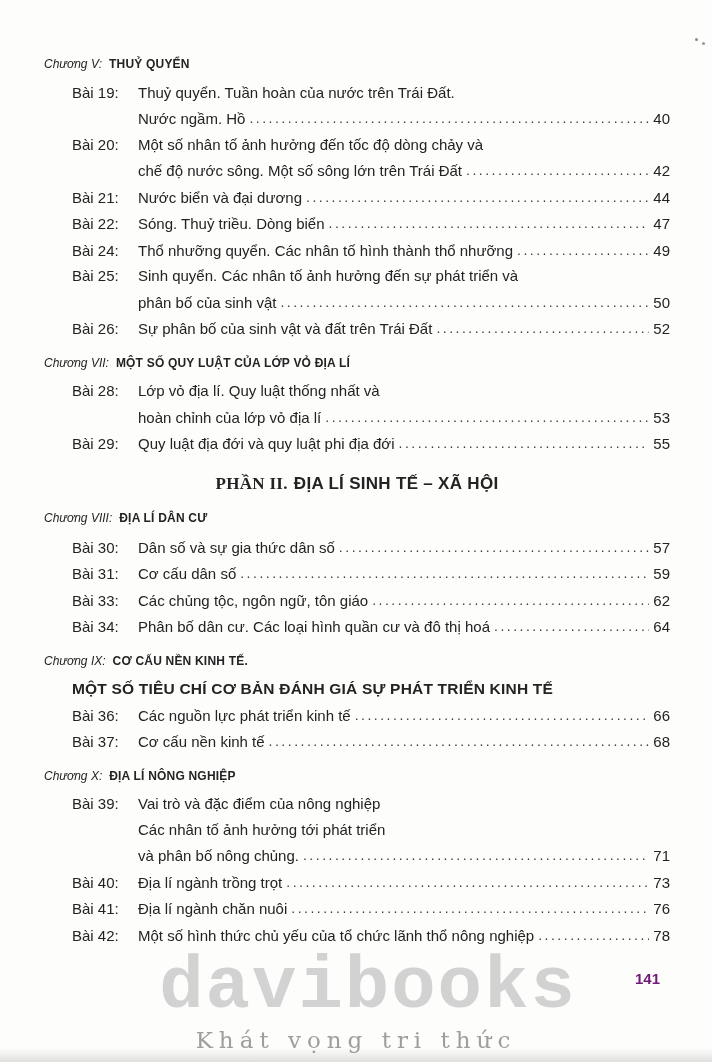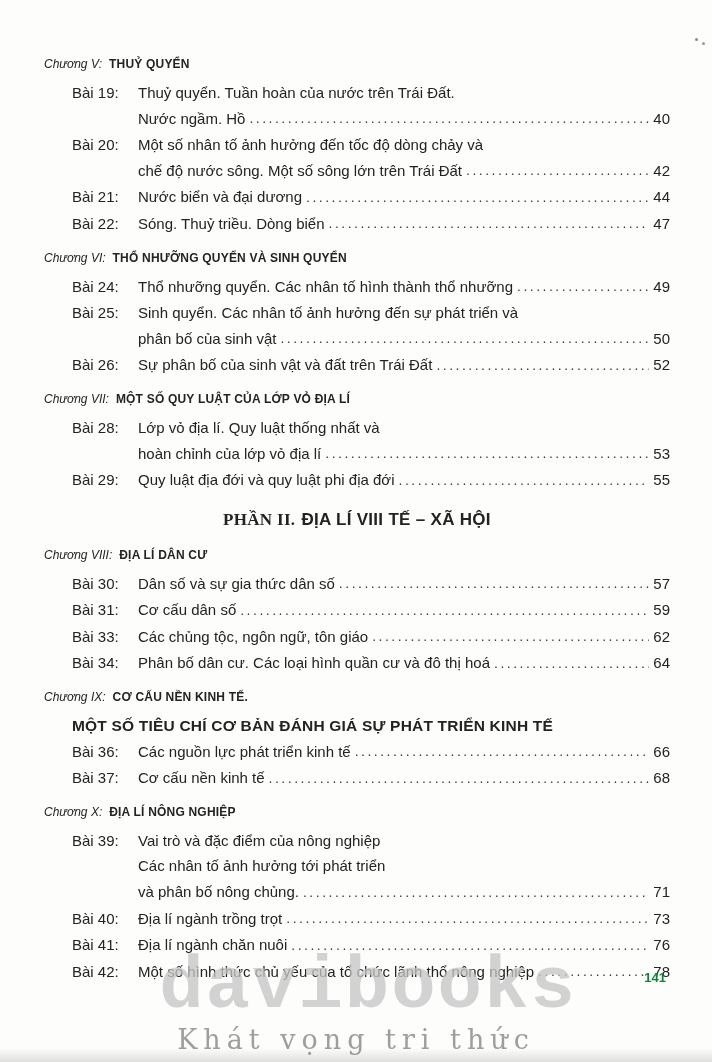--- a/index.html
+++ b/index.html
@@ -18,49 +18,49 @@
     background:linear-gradient(to bottom, rgba(0,0,0,0), rgba(90,90,90,0.18));
     pointer-events:none;
   }
   .toc { position:relative; z-index:2; font-size:15px; line-height:25.5px; color:#232323; }
   .chapter { margin:9px 0 2px; font-size:12px; white-space:nowrap; }
   #toc-part1 .section:first-child .chapter { margin-top:0; }
   .chapter-label { font-style:italic; margin-right:7px; }
   .chapter-title { font-weight:bold; letter-spacing:0.2px; }
   .chapter-line2 { font-weight:bold; letter-spacing:0.2px; padding-left:28px; font-size:15.5px; }
   .entries { margin-left:28px; }
-  .entry-line { display:flex; align-items:center; }
+  .entry-line { display:flex; align-items:flex-end; }
   .entry-label { flex:0 0 50px; white-space:nowrap; }
   .entry-line.cont { padding-left:50px; }
   .entry-text { flex:0 0 auto; white-space:nowrap;margin-left:16px; }
   .dots { flex:1 1 auto; overflow:hidden; white-space:nowrap; margin:0 4px; color:#3c3c3c; }
   .dots::before {
     content:"..........................................................................................................................";
     letter-spacing:2.5px; font-size:14px;
   }
   .pagenum { flex:0 0 auto; }
   .part-title { text-align:center; margin:14px 0 10px; font-size:17px; letter-spacing:0.3px; white-space:nowrap; }
   .part-prefix { font-family:"Liberation Serif","DejaVu Serif",serif; font-weight:bold; margin-right:6px; }
   .part-main { font-weight:bold; }
-  .page-number { position:absolute; z-index:2; top:970px; right:46px; font-weight:bold; font-size:13px; color:#15803d; }
+  .page-number { position:absolute; z-index:2; top:970px; right:52px; font-weight:bold; font-size:15px; color:#701a75; }
   .watermark {
     position:absolute; z-index:3; left:0; right:0; bottom:6px;
     text-align:center; pointer-events:none; user-select:none;
   }
   .wm-brand {
     font-family:Liberation Mono, monospace;
     font-weight:bold; font-size:74px; line-height:74px;
     color:rgba(150,150,150,0.42);
     text-shadow:0 0 1px rgba(255,255,255,0.6);
     letter-spacing:2px;
     margin-left:24px;
   }
   .wm-slogan {
     font-family:"DejaVu Serif","Liberation Serif",serif;
-    font-size:27px; line-height:32px;
+    font-size:23px; line-height:32px;
     color:rgba(125,125,125,0.75);
     letter-spacing:6px;
   }
   .scan-speck {
     position:absolute; z-index:2; top:38px; right:14px;
     width:3px; height:3px; border-radius:50%; background:#8a8a8a;
     box-shadow:7px 4px 0 0 #9a9a9a;
   }
 </style>
 </head>
@@ -108,21 +108,20 @@
               <div class="entry-line">
                 <span class="entry-label">Bài 22:</span>
                 <span class="entry-text">Sóng. Thuỷ triều. Dòng biển</span>
                 <span class="dots"></span>
                 <span class="pagenum">47</span>
               </div>
             </div>
           </div>
         </div>
         <div class="section">
-          <div class="chapter"><span class="chapter-label">Chương VI:</span><span class="chapter-title">THỔ NHƯỠNG QUYỂN VÀ SINH QUYỂN</span></div>
           <div class="entries">
             <div class="entry">
               <div class="entry-line">
                 <span class="entry-label">Bài 24:</span>
                 <span class="entry-text">Thổ nhưỡng quyển. Các nhân tố hình thành thổ nhưỡng</span>
                 <span class="dots"></span>
                 <span class="pagenum">49</span>
               </div>
             </div>
             <div class="entry">
@@ -166,21 +165,21 @@
                 <span class="entry-text">Quy luật địa đới và quy luật phi địa đới</span>
                 <span class="dots"></span>
                 <span class="pagenum">55</span>
               </div>
             </div>
           </div>
         </div>
       </div>
 
     <div class="part-title">
-      <span class="part-prefix">PHẦN II.</span><span class="part-main">ĐỊA LÍ VIII TẾ – XÃ HỘI</span>
+      <span class="part-prefix">PHẦN II.</span><span class="part-main">ĐỊA LÍ SINH TẾ – XÃ HỘI</span>
     </div>
 
     <div id="toc-part2">
         <div class="section">
           <div class="chapter"><span class="chapter-label">Chương VIII:</span><span class="chapter-title">ĐỊA LÍ DÂN CƯ</span></div>
           <div class="entries">
             <div class="entry">
               <div class="entry-line">
                 <span class="entry-label">Bài 30:</span>
                 <span class="entry-text">Dân số và sự gia thức dân số</span>

